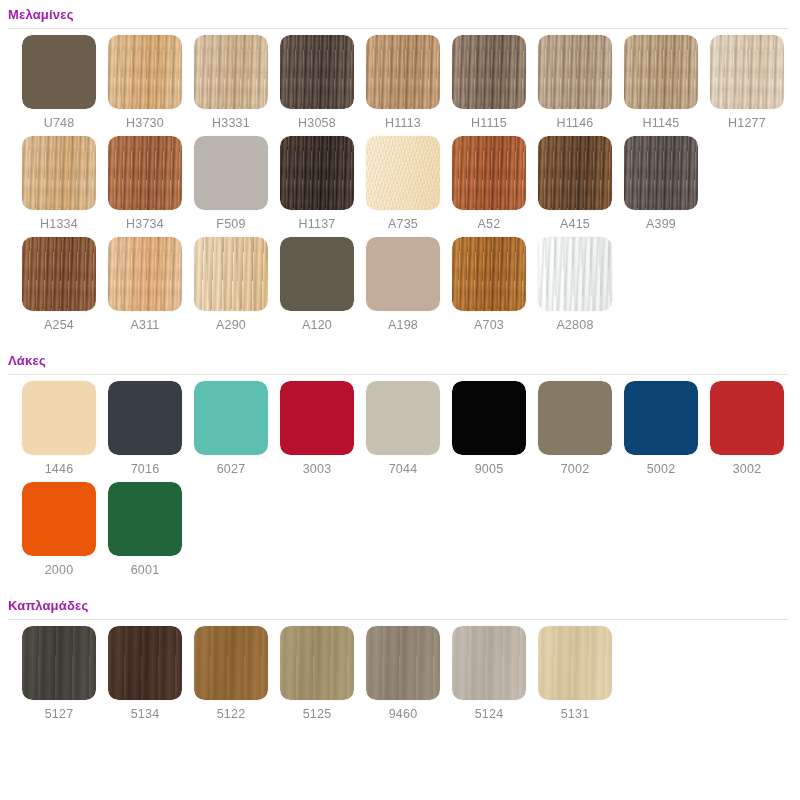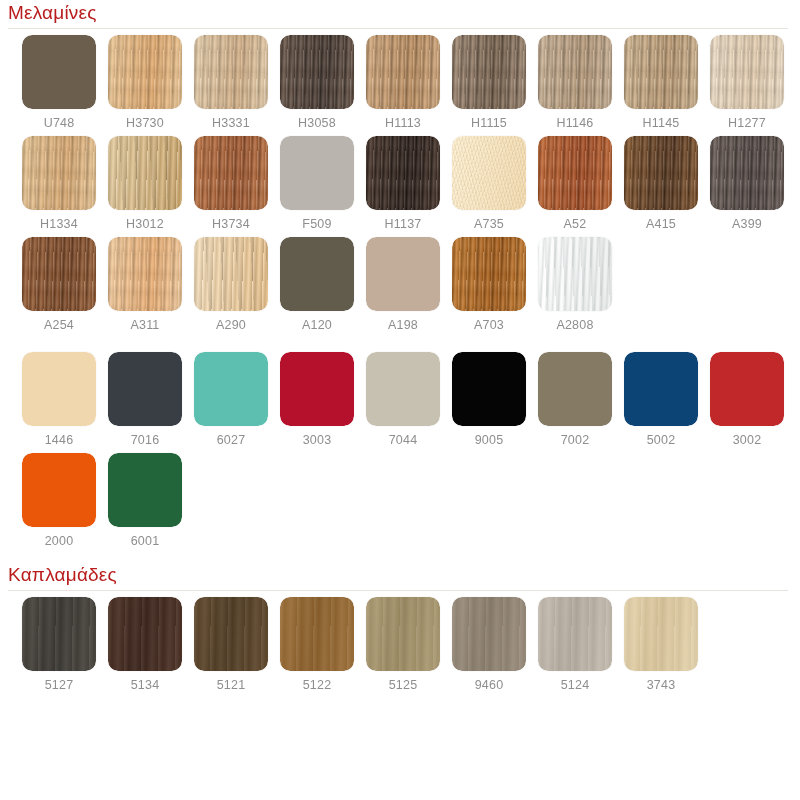--- a/index.html
+++ b/index.html
@@ -19,23 +19,23 @@
     background: #ffffff;
   }
 
   .section { padding: 0; }
 
   .section-head {
     position: relative;
     padding: 5px 0 6px 8px;
   }
   .section-title {
-    font-size: 19px;
-    font-weight: normal;
-    color: #b91c1c;
+    font-size: 13px;
+    font-weight: bold;
+    color: #a21caf;
     letter-spacing: 0.2px;
     line-height: 16px;
     display: inline-block;
   }
   .section-rule {
     position: absolute;
     left: 8px;
     right: 12px;
     bottom: 0;
     height: 1px;
@@ -149,26 +149,20 @@
       </div>
     <div class="row">
         <div class="cell">
           <div class="swatch">
             <div class="grain" style="background:repeating-linear-gradient(92deg, rgba(255,255,255,0.26) 0px, rgba(0,0,0,0.17) 2.5px, rgba(255,255,255,0.156) 5px, rgba(0,0,0,0.085) 8px),repeating-linear-gradient(88deg, rgba(0,0,0,0.07650000000000001) 0px, rgba(255,255,255,0) 6px, rgba(255,255,255,0) 13px),repeating-linear-gradient(2deg, rgba(0,0,0,0.05) 0px, rgba(255,255,255,0.04) 9px, rgba(0,0,0,0.03) 19px),linear-gradient(95deg,#ecc793,#dca96f 60%,#ecc793);"></div>
           </div>
           <div class="code">H1334</div>
         </div>
         <div class="cell">
           <div class="swatch">
-            <div class="grain" style="background:repeating-linear-gradient(92deg, rgba(255,255,255,0.30) 0px, rgba(0,0,0,0.10) 3px, rgba(255,255,255,0.18) 6px, rgba(0,0,0,0.16) 10px),repeating-linear-gradient(87deg, rgba(0,0,0,0.10) 0px, rgba(255,255,255,0) 7px, rgba(255,255,255,0) 15px),linear-gradient(95deg,#e5cb9c,#cda668);"></div>
-          </div>
-          <div class="code">H3012</div>
-        </div>
-        <div class="cell">
-          <div class="swatch">
             <div class="grain" style="background:repeating-linear-gradient(92deg, rgba(255,255,255,0.26) 0px, rgba(0,0,0,0.22) 2.5px, rgba(255,255,255,0.156) 5px, rgba(0,0,0,0.11) 8px),repeating-linear-gradient(88deg, rgba(0,0,0,0.099) 0px, rgba(255,255,255,0) 6px, rgba(255,255,255,0) 13px),repeating-linear-gradient(2deg, rgba(0,0,0,0.05) 0px, rgba(255,255,255,0.04) 9px, rgba(0,0,0,0.03) 19px),linear-gradient(95deg,#c0723f,#a2552a 60%,#c0723f);"></div>
           </div>
           <div class="code">H3734</div>
         </div>
         <div class="cell">
           <div class="swatch">
             <div class="grain" style="background:#b9b5ae;"></div>
           </div>
           <div class="code">F509</div>
         </div>
@@ -245,20 +239,24 @@
             <div class="grain" style="background:repeating-linear-gradient(93deg, rgba(150,160,160,0.30) 0px, rgba(255,255,255,0) 2px, rgba(255,255,255,0) 4px, rgba(140,150,150,0.22) 6px),repeating-linear-gradient(88deg, rgba(120,130,130,0.18) 0px, rgba(255,255,255,0) 5px, rgba(255,255,255,0) 9px),linear-gradient(90deg,#ffffff,#eff1f0);"></div>
           </div>
           <div class="code">A2808</div>
         </div>
       </div>
   </div>
 
   <div class="spacer-14"></div>
 
   <div class="section">
+    <div class="section-head">
+      <span class="section-title">Λάκες</span>
+      <div class="section-rule"></div>
+    </div>
     <div class="row">
         <div class="cell">
           <div class="swatch">
             <div class="grain" style="background:#f0d7ad;"></div>
           </div>
           <div class="code">1446</div>
         </div>
         <div class="cell">
           <div class="swatch">
             <div class="grain" style="background:#383e44;"></div>
@@ -339,26 +337,20 @@
           <div class="code">5127</div>
         </div>
         <div class="cell">
           <div class="swatch">
             <div class="grain" style="background:repeating-linear-gradient(91deg, rgba(255,255,255,0.10) 0px, rgba(0,0,0,0.05) 5px, rgba(255,255,255,0.07) 11px, rgba(0,0,0,0.04) 17px),linear-gradient(97deg,#4d3226 0%,#3c251c 45%,#4d3226 100%);"></div>
           </div>
           <div class="code">5134</div>
         </div>
         <div class="cell">
           <div class="swatch">
-            <div class="grain" style="background:repeating-linear-gradient(91deg, rgba(255,255,255,0.10) 0px, rgba(0,0,0,0.05) 5px, rgba(255,255,255,0.07) 11px, rgba(0,0,0,0.04) 17px),linear-gradient(97deg,#614a2e 0%,#503c24 45%,#614a2e 100%);"></div>
-          </div>
-          <div class="code">5121</div>
-        </div>
-        <div class="cell">
-          <div class="swatch">
             <div class="grain" style="background:repeating-linear-gradient(91deg, rgba(255,255,255,0.10) 0px, rgba(0,0,0,0.05) 5px, rgba(255,255,255,0.07) 11px, rgba(0,0,0,0.04) 17px),linear-gradient(97deg,#9d7039 0%,#8a5f2b 45%,#9d7039 100%);"></div>
           </div>
           <div class="code">5122</div>
         </div>
         <div class="cell">
           <div class="swatch">
             <div class="grain" style="background:repeating-linear-gradient(91deg, rgba(255,255,255,0.10) 0px, rgba(0,0,0,0.05) 5px, rgba(255,255,255,0.07) 11px, rgba(0,0,0,0.04) 17px),linear-gradient(97deg,#ad9c74 0%,#9b8a62 45%,#ad9c74 100%);"></div>
           </div>
           <div class="code">5125</div>
         </div>
@@ -371,18 +363,18 @@
         <div class="cell">
           <div class="swatch">
             <div class="grain" style="background:repeating-linear-gradient(91deg, rgba(255,255,255,0.10) 0px, rgba(0,0,0,0.05) 5px, rgba(255,255,255,0.07) 11px, rgba(0,0,0,0.04) 17px),linear-gradient(97deg,#c6bdb1 0%,#b4ab9f 45%,#c6bdb1 100%);"></div>
           </div>
           <div class="code">5124</div>
         </div>
         <div class="cell">
           <div class="swatch">
             <div class="grain" style="background:repeating-linear-gradient(91deg, rgba(255,255,255,0.10) 0px, rgba(0,0,0,0.05) 5px, rgba(255,255,255,0.07) 11px, rgba(0,0,0,0.04) 17px),linear-gradient(97deg,#e6d5ae 0%,#d8c49a 45%,#e6d5ae 100%);"></div>
           </div>
-          <div class="code">3743</div>
+          <div class="code">5131</div>
         </div>
       </div>
   </div>
 
 </div>
 
 </body></html>

